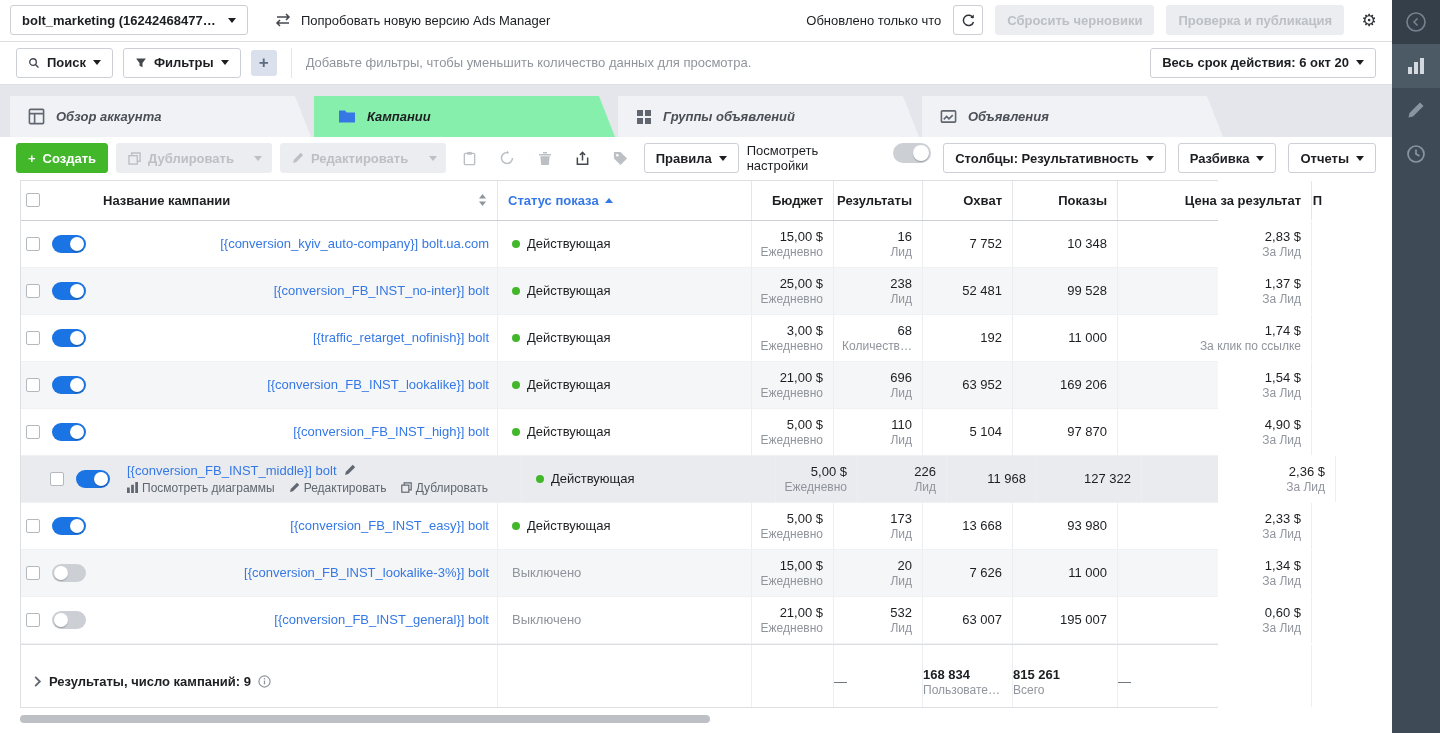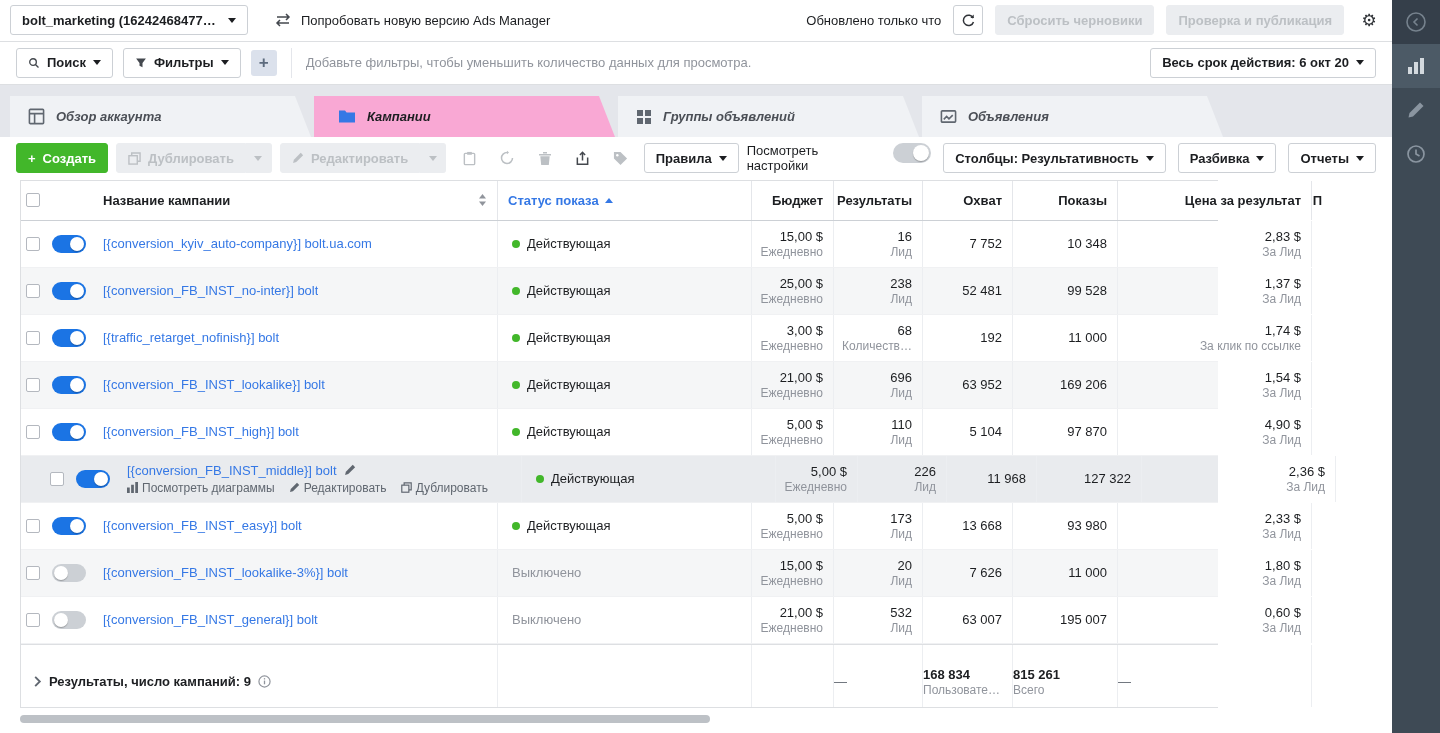--- a/index.html
+++ b/index.html
@@ -26,21 +26,21 @@
   .filterbar { height:46px; border-bottom:1px solid #dddfe2; display:flex; align-items:center; padding:0 16px; gap:10px; }
   .addfilter { width:26px; height:26px; border-radius:3px; background:#dbe1ec; color:#5d6b7e; display:flex; align-items:center; justify-content:center; font-size:17px; font-weight:bold; cursor:pointer; border:none; }
   .vdiv { width:1px; height:30px; background:#e4e6eb; margin:0 4px; }
   .placeholder { color:#90949c; flex:1; cursor:text; white-space:nowrap; overflow:hidden; }
 
   
   .tabstrip { height:55px; background:#e4e6eb; display:flex; align-items:flex-end; padding-left:10px;font-style:italic; }
   .tab { height:41px; width:301px; flex:0 0 301px; background:#f0f2f5; display:flex; align-items:center; gap:11px; padding-left:18px; clip-path:polygon(0 0, calc(100% - 16px) 0, 100% 100%, 0 100%); font-weight:bold; color:#4b4f56; cursor:pointer; }
   .tab + .tab { margin-left:3px; }
   .tab .ticon { color:#606770; display:flex; align-items:center; }
-  .tab.tab-active { background:#f9a8d4; color:#1c1e21;padding-left:24px; }
+  .tab.tab-active { background:#86efac; color:#1c1e21;padding-left:24px; }
   .tab.tab-active .ticon { color:#3578e5; }
 
   
   .toolbar { height:45px; background:#fff; display:flex; align-items:center; padding:0 16px; gap:8px; }
   .btn-green { background:#42b72a; border-color:#42b72a; color:#fff; }
   .split { display:inline-flex; }
   .split .btn-main { border-radius:3px 0 0 3px; }
   .split .btn-caret { border-radius:0 3px 3px 0; border-left:none; width:26px; padding:0; justify-content:center; }
   .tbicon { width:30px; height:30px; border:none; background:none; display:flex; align-items:center; justify-content:center; color:#bcc0c4; cursor:default; }
   .tbicon.en { color:#44484e; cursor:pointer; }
@@ -63,21 +63,21 @@
   .tbody .trow:nth-child(2n) { background:#f5f6f7; }
   .tbody .trow.row-hover { background:#e9ebee;padding-left:24px; }
   .cell { display:flex; align-items:center; min-height:46px; overflow:hidden; }
   .c-check { justify-content:center; }
   .cb { width:14px; height:14px; border:1px solid #b4b8bf; border-radius:2px; background:#fff; cursor:pointer; flex:0 0 auto; }
   .c-toggle { justify-content:center; }
   .tg { width:34px; height:18px; border-radius:9px; background:#1b74e4; position:relative; cursor:pointer; flex:0 0 auto; }
   .tg .k { position:absolute; top:2px; right:2px; width:14px; height:14px; border-radius:50%; background:#fff; box-shadow:0 1px 1px rgba(0,0,0,.25); }
   .row-off .tg { background:#ccd0d5; }
   .row-off .tg .k { right:auto; left:2px; }
-  .c-name { padding:0 8px 0 10px; }
+  .c-name { padding:0 8px 0 10px;justify-content:flex-end; }
   .name-link { color:#3578e5; text-decoration:none; white-space:nowrap; overflow:hidden; text-overflow:ellipsis; cursor:pointer; }
   .c-status { padding-left:14px; gap:7px; }
   .dot { width:8px; height:8px; border-radius:50%; background:#42b72a; flex:0 0 auto; }
   .row-off .status-text { color:#90949c; }
   .num-cell { flex-direction:column; align-items:flex-end; justify-content:center; padding-right:10px; text-align:right; }
   .num-cell .v { line-height:17px; white-space:nowrap; }
   .num-cell .s { line-height:15px; font-size:12px; color:#90949c; white-space:nowrap; }
   .hv-name { flex-direction:column; align-items:flex-start; justify-content:center; gap:3px; }
   .name-line { display:flex; align-items:center; gap:7px; max-width:100%; }
   .name-line .pencil { color:#606770; display:flex; }
@@ -669,21 +669,21 @@
               <div class="v">20</div>
               <div class="s">Лид</div>
             </div>
           <div class="cell num-cell bl">
               <div class="v">7 626</div>
             </div>
           <div class="cell num-cell bl">
               <div class="v">11 000</div>
             </div>
           <div class="cell num-cell bl">
-              <div class="v">1,80 $</div>
+              <div class="v">1,34 $</div>
               <div class="s">За Лид</div>
             </div>
           <div class="cell bl"></div>
         </div>
 
         <div class="grid trow row-off">
           <div class="cell c-check">
               <span class="cb"></span>
             </div>
           <div class="cell c-toggle">

